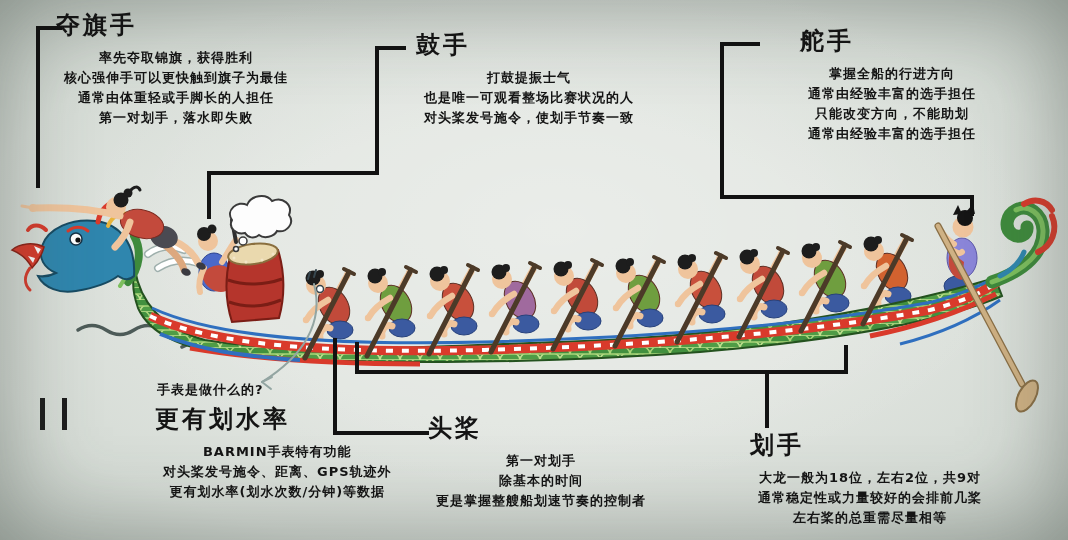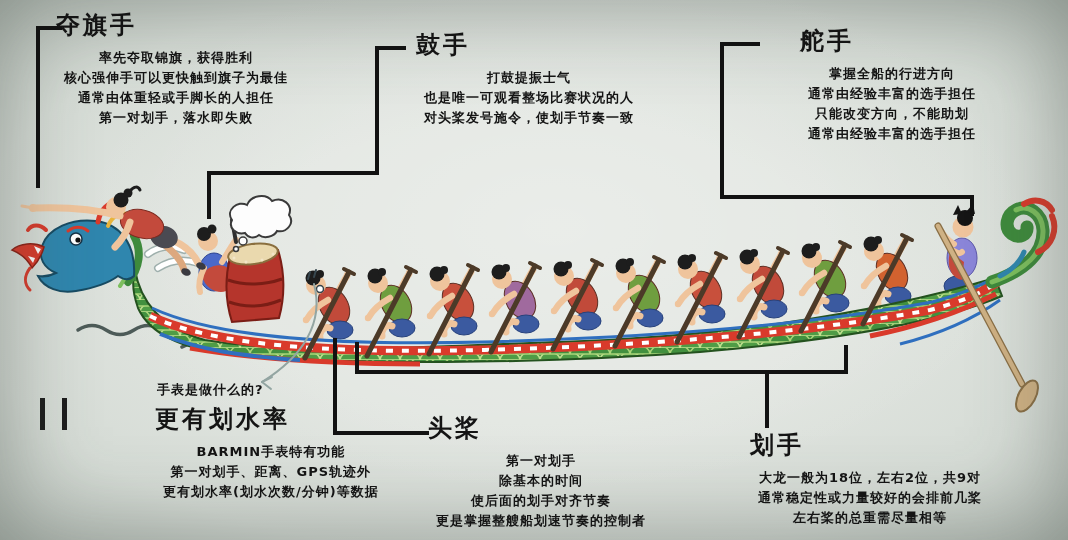--- a/index.html
+++ b/index.html
@@ -266,29 +266,28 @@
     <div class="blk-line">掌握全船的行进方向</div>
     <div class="blk-line">通常由经验丰富的选手担任</div>
     <div class="blk-line">只能改变方向，不能助划</div>
     <div class="blk-line">通常由经验丰富的选手担任</div>
   </div>
 
   <div class="label-block" id="blk-mode">
     <div class="blk-note">手表是做什么的?</div>
     <div class="blk-title">更有划水率</div>
     <div class="blk-line">BARMIN手表特有功能</div>
-    <div class="blk-line">第一对划手、距离、GPS轨迹外</div>
+    <div class="blk-line">对头桨发号施令、距离、GPS轨迹外</div>
     <div class="blk-line">更有划水率(划水次数/分钟)等数据</div>
   </div>
 
   <div class="label-block" id="blk-lead">
     <div class="blk-title">头桨</div>
     <div class="blk-line">第一对划手</div>
     <div class="blk-line">除基本的时间</div>
-    <div class="blk-line">使后面的划手对齐节奏</div>
     <div class="blk-line">更是掌握整艘船划速节奏的控制者</div>
   </div>
 
   <div class="label-block" id="blk-paddlers">
     <div class="blk-title">划手</div>
     <div class="blk-line">大龙一般为18位，左右2位，共9对</div>
     <div class="blk-line">通常稳定性或力量较好的会排前几桨</div>
     <div class="blk-line">左右桨的总重需尽量相等</div>
   </div>
 

